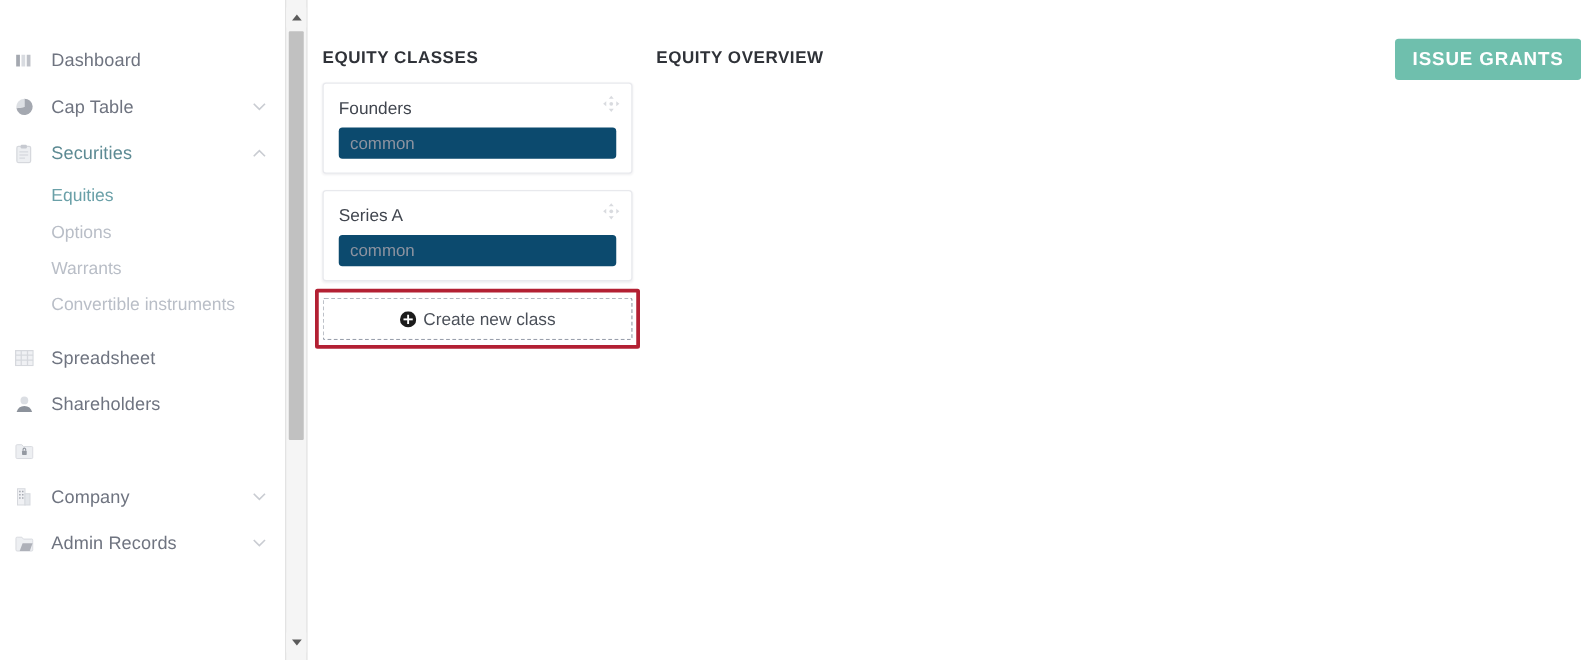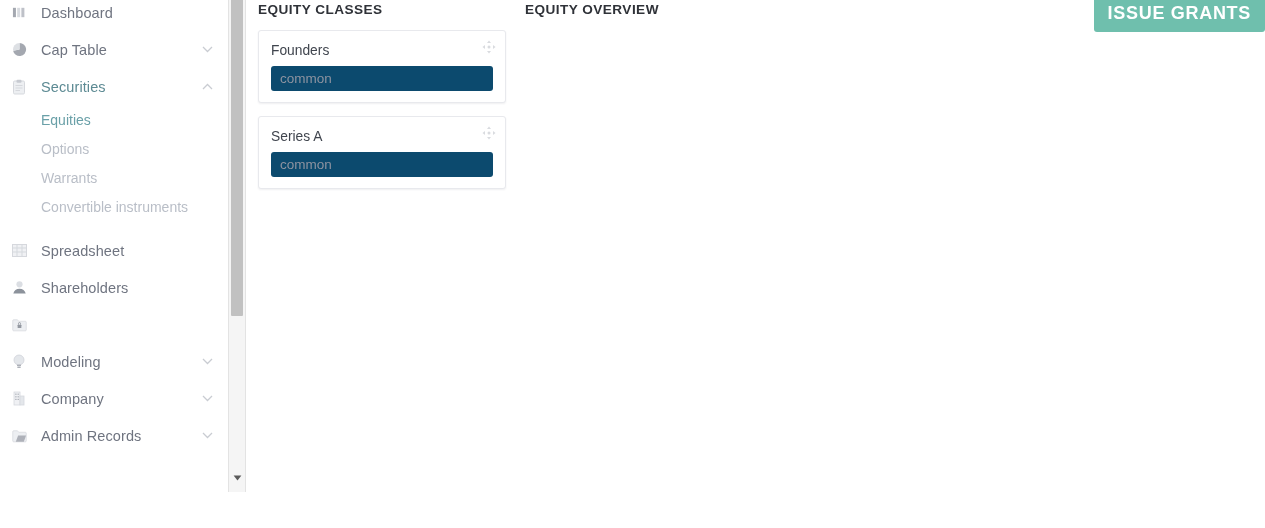--- a/index.html
+++ b/index.html
@@ -12,21 +12,20 @@
     background: #ffffff;
     font-family: "Liberation Sans", "DejaVu Sans", sans-serif;
     overflow: hidden;
     position: relative;
   }
   .app {
     display: flex;
     width: 1265px;
     height: 456px;
     position: relative;
-    align-items: center;
   }
 
   
   .sidebar {
     width: 228px;
     min-width: 228px;
     height: 528px;
     background: #ffffff;
     padding-top: 30px;
     box-sizing: border-box;
@@ -228,21 +227,21 @@
     color: #2f3238;
     letter-spacing: .45px;
     margin: 0;
   }
   .issue-btn {
     position: absolute;
     top: 31px;
     right: 0px;
     background: #6fbfad;
     color: #ffffff;
-    font-size: 18px;
+    font-size: 15px;
     font-weight: bold;
     letter-spacing: .7px;
     border: none;
     border-radius: 3px;
     padding: 8px 14px;
     cursor: pointer;
     font-family: "Liberation Sans", "DejaVu Sans", sans-serif;
   }
   .ov-panel {
     margin-top: 7px;
@@ -348,35 +347,20 @@
     <div class="nav-item">
       <span class="nav-icon">
         <svg width="15" height="14" viewBox="0 0 16 14">
           <path d="M0.8 2.4 a1 1 0 0 1 1-1 h4 l1.4 1.6 h7 a1 1 0 0 1 1 1 v8.2 a1 1 0 0 1 -1 1 h-12.4 a1 1 0 0 1 -1 -1 z" fill="#dfe2e8" stroke="#b5bac3" stroke-width=".8"></path>
           <rect x="6" y="6.6" width="4" height="3.6" rx=".6" fill="#3d4656"></rect>
           <path d="M6.9 6.6 v-1.1 a1.1 1.1 0 0 1 2.2 0 v1.1" stroke="#3d4656" stroke-width="1" fill="none"></path>
         </svg>
       </span>
     </div>
 
-    <div class="nav-item">
-      <span class="nav-icon">
-        <svg width="14" height="16" viewBox="0 0 14 16">
-          <circle cx="7" cy="6" r="5" fill="#cfd4dc" stroke="#a9aeba" stroke-width=".8"></circle>
-          <rect x="5" y="10.6" width="4" height="1.5" fill="#6c7280"></rect>
-          <rect x="5.3" y="12.6" width="3.4" height="1.5" rx=".6" fill="#6c7280"></rect>
-        </svg>
-      </span>
-      <span class="nav-label">Modeling</span>
-      <span class="chev">
-        <svg width="11" height="7" viewBox="0 0 11 7">
-            <path d="M1 1 L5.5 5.5 L10 1" stroke="#8a909c" stroke-width="1.3" fill="none"></path>
-          </svg>
-      </span>
-    </div>
 
 
     <div class="nav-item">
       <span class="nav-icon">
         <svg width="14" height="15" viewBox="0 0 14 15">
           <rect x="2" y="1" width="6" height="13" fill="#e4e6ec" stroke="#b5bac3" stroke-width=".8"></rect>
           <rect x="8" y="5" width="4" height="9" fill="#cfd4dc" stroke="#b5bac3" stroke-width=".8"></rect>
           <rect x="3.3" y="2.6" width="1.2" height="1.2" fill="#5b6270"></rect>
           <rect x="5.6" y="2.6" width="1.2" height="1.2" fill="#5b6270"></rect>
           <rect x="3.3" y="5.2" width="1.2" height="1.2" fill="#5b6270"></rect>
@@ -441,20 +425,33 @@
       <span class="drag-handle">
         <svg width="14" height="14" viewBox="0 0 14 14">
           <path d="M7 0.5 L9 3 H5 Z M7 13.5 L5 11 H9 Z M0.5 7 L3 5 V9 Z M13.5 7 L11 9 V5 Z" fill="#8d93a0"></path>
           <circle cx="7" cy="7" r="1.5" fill="#8d93a0"></circle>
         </svg>
       </span>
       <div class="class-name">Series A</div>
       <div class="class-type">common</div>
     </div>
 
+    <div class="create-wrap">
+      <div class="create-btn">
+        <span class="plus-icon">
+          <svg width="13" height="13" viewBox="0 0 13 13">
+            <circle cx="6.5" cy="6.5" r="6.5" fill="#1b1b1b"></circle>
+            <rect x="5.75" y="2.8" width="1.5" height="7.4" fill="#ffffff"></rect>
+            <rect x="2.8" y="5.75" width="7.4" height="1.5" fill="#ffffff"></rect>
+          </svg>
+        </span>
+        <span>Create new class</span>
+      </div>
+      <div class="highlight-box"></div>
+    </div>
   </section>
 
   <section class="overview-col">
     <div class="ov-header">
       <h2 class="ov-title">EQUITY OVERVIEW</h2>
     </div>
     <button class="issue-btn">ISSUE GRANTS</button>
   </section>
 
 </div>

